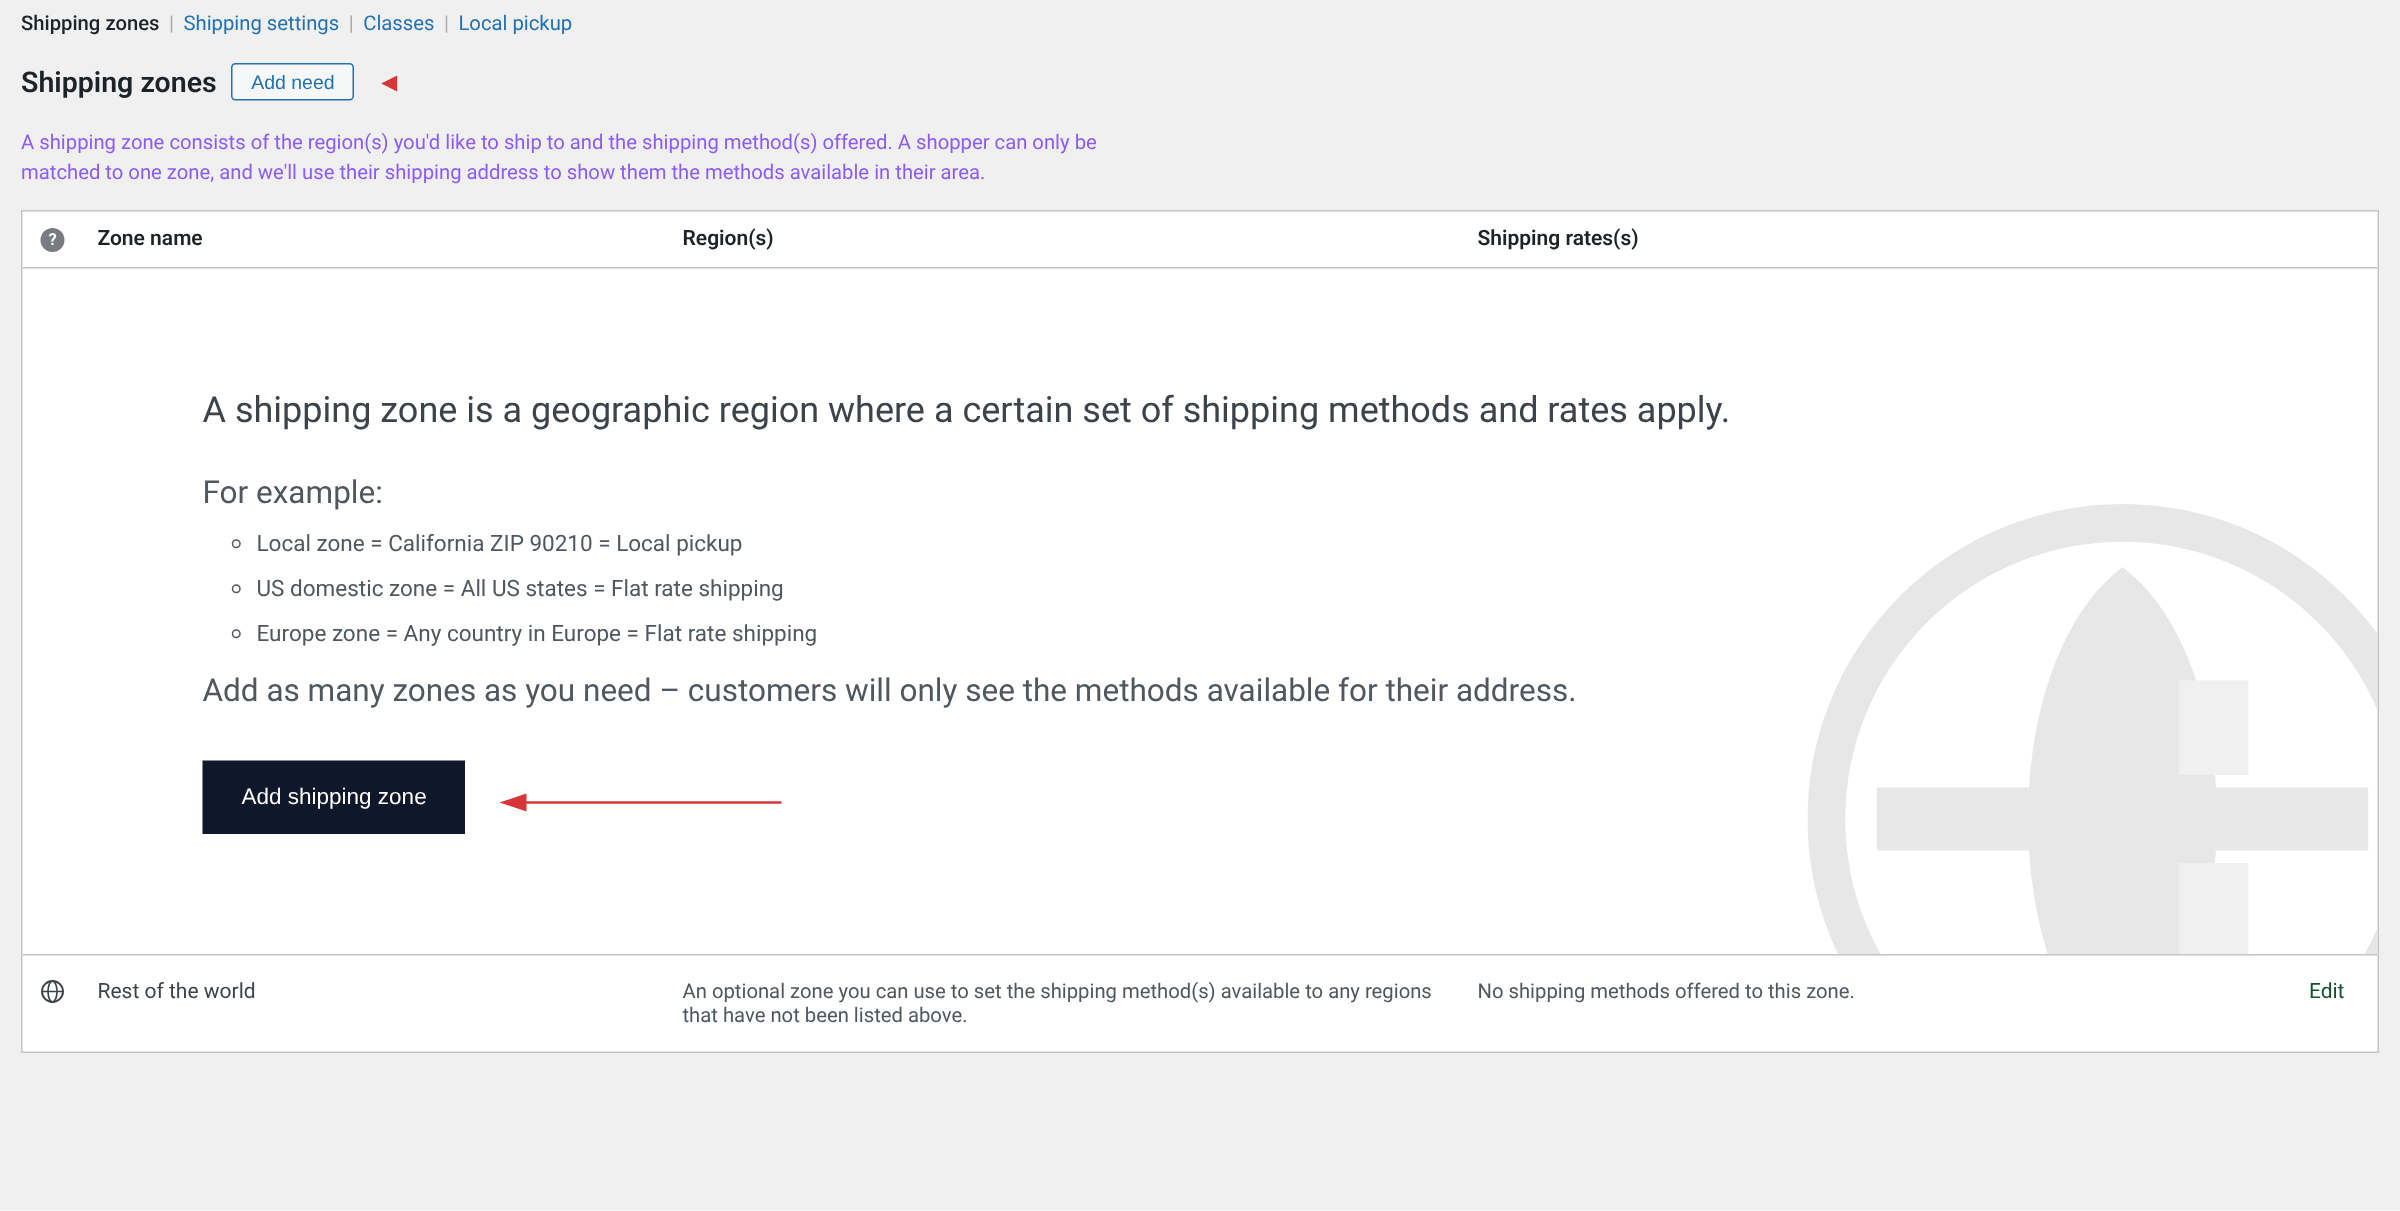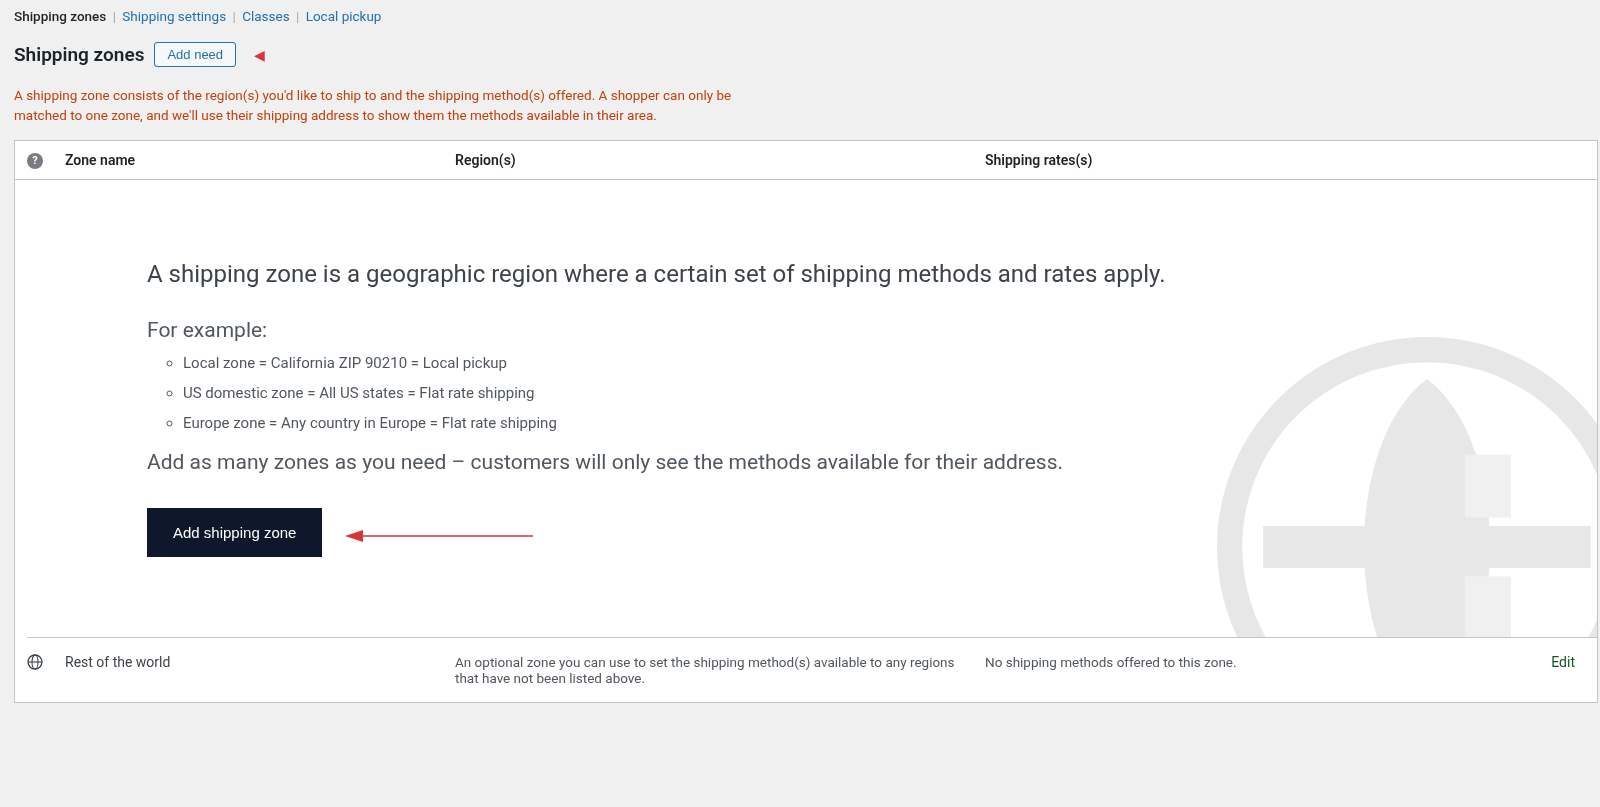--- a/index.html
+++ b/index.html
@@ -4,21 +4,21 @@
 <style>
   * { box-sizing: border-box; }
   body {
     margin: 0;
     padding: 0;
     font-family: -apple-system, BlinkMacSystemFont, "Segoe UI", Roboto, Helvetica, Arial, sans-serif;
     background: #f0f0f1;
     color: #3c434a;
     font-size: 14px;
   }
-  .wrap { padding: 8px 2px 20px 14px; }
+  .wrap { padding: 8px 14px 20px 14px; }
   .subnav { font-size: 13.5px; color: #50575e; }
   .subnav a { color: #2271b1; text-decoration: none; }
   .subnav .active { color: #1d2327; font-weight: 500; }
   .subnav .sep { color: #a7aaad; margin: 0 3px; }
   .title-row { display: flex; align-items: center; margin-top: 18px; }
   .page-title { font-size: 19px; font-weight: 600; color: #1d2327; margin: 0; }
   .add-zone-btn {
     margin-left: 10px;
     padding: 4px 12px;
     font-size: 13px;
@@ -28,21 +28,21 @@
     border-radius: 3px;
     cursor: pointer;
   }
   .red-tri {
     margin-left: 18px;
     color: #d63638;
     font-size: 14px;
     transform: scaleX(-1);
     display: inline-block;
   }
-  .desc { margin-top: 18px; max-width: 760px; font-size: 13.5px; color: #c2410c; line-height: 1.5; }
+  .desc { margin-top: 18px; max-width: 760px; font-size: 13.5px; color: #8b5cf6; line-height: 1.5; }
   .zones-table {
     margin-top: 14px;
     background: #fff;
     border: 1px solid #c3c4c7;
     border-radius: 0;
     overflow: hidden;
   }
   .zt-head {
     display: flex;
     align-items: center;
@@ -67,21 +67,20 @@
     line-height: 16px;
     text-align: center;
     font-weight: bold;
   }
   .empty-body {
     padding: 80px 120px 80px 120px;
     color: #50575e;
     position: relative;
     overflow: hidden;
     border-bottom: 1px solid #c3c4c7;
-    margin-left: 12px;
   }
   .empty-body h2 {
     font-size: 24px;
     font-weight: 400;
     color: #3c434a;
     margin: 0 0 30px 0;
   }
   .empty-body p { font-size: 21px; margin: 12px 0; color: #50575e; }
   .empty-body ul { margin: 8px 0 18px 36px; padding: 0; }
   .empty-body li {

